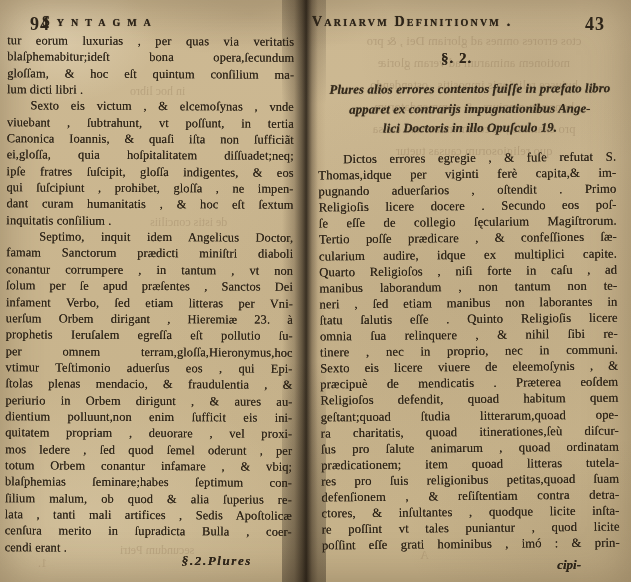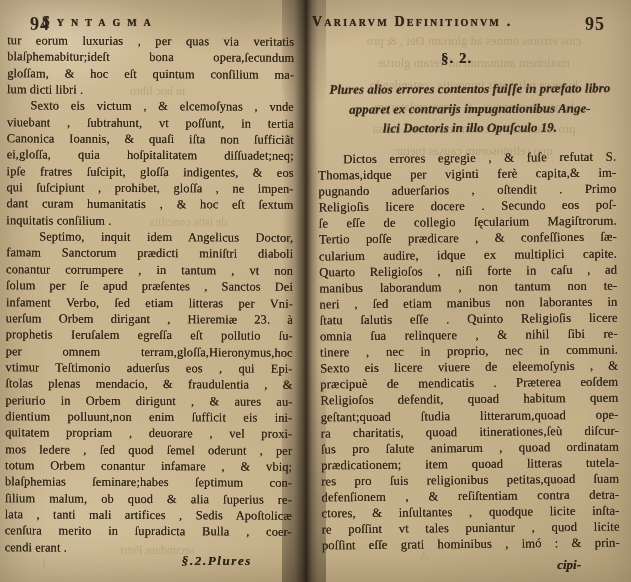--- a/index.html
+++ b/index.html
@@ -128,21 +128,21 @@
       </div>
 
     <div class="catchword cw-left">§.2.Plures</div>
   </div>
 
   <div class="gutter"></div>
 
   <div class="page page-right">
     <div class="header">
       <span class="runhead rh-right">Variarvm Definitionvm .</span>
-      <span class="pagenum pn-right">95</span>
+      <span class="pagenum pn-right">43</span>
     </div>
 
     <div class="bleed bleed-lines">
         <div class="tl">ctos errores omnes ad gloriam Dei , &amp; pro</div>
         <div class="tl">motionem animarum ad veram gloriæ</div>
         <div class="tl">huiusce religionis impositis , ostendendo</div>
         <div class="tl">bonorum omnium , &amp; commendatorum</div>
         <div class="tl">pro examine , et commendatorum causa</div>
         <div class="tl">quo religiosorum causas tuetur</div>
       </div>

